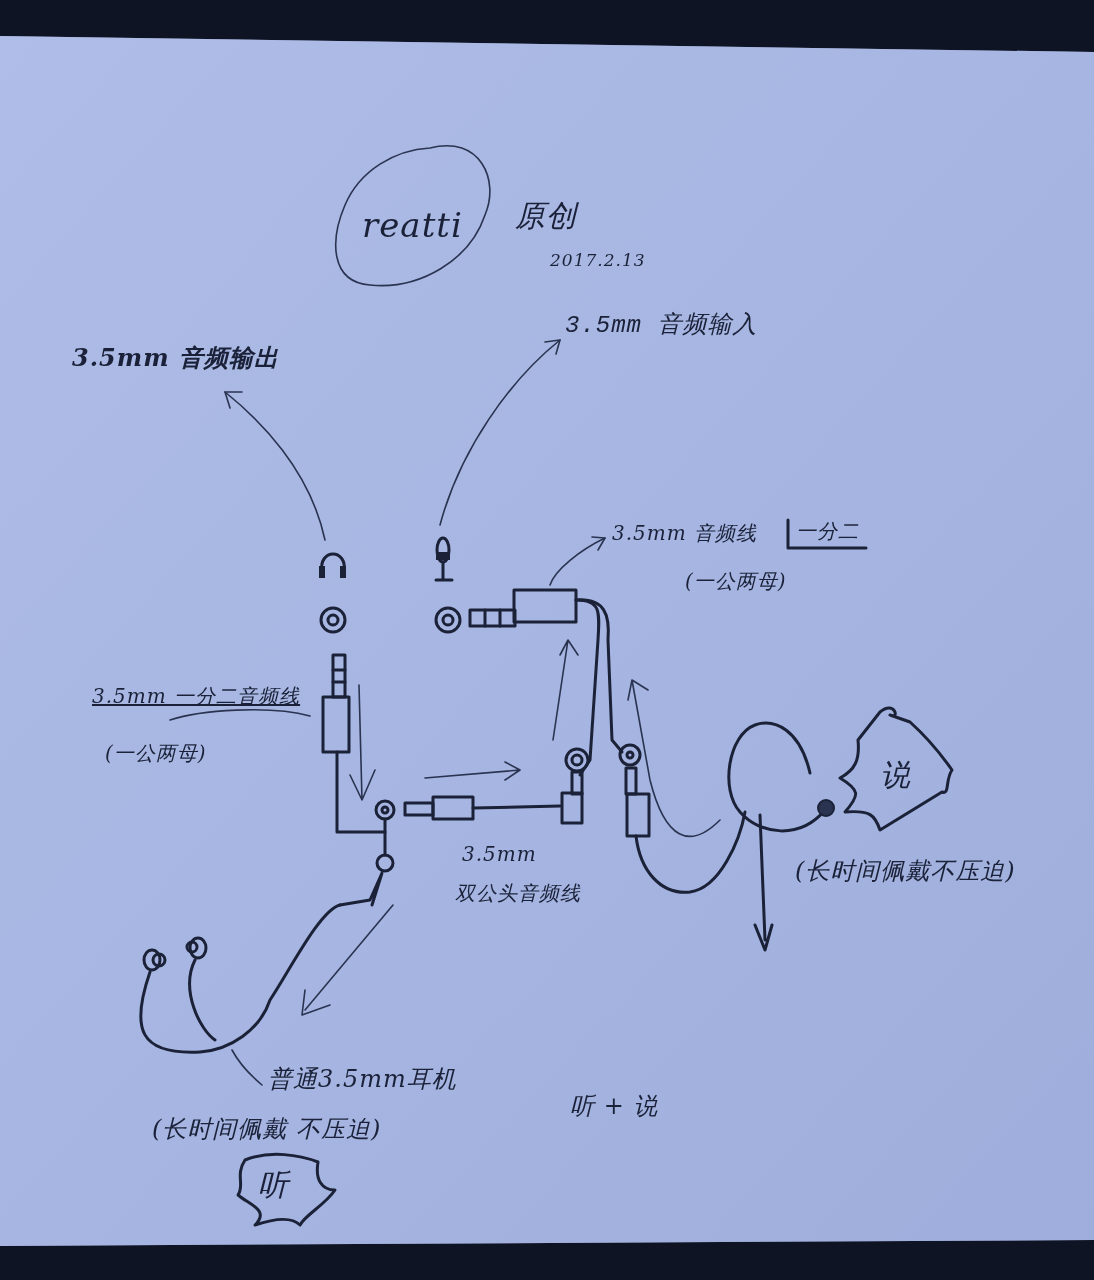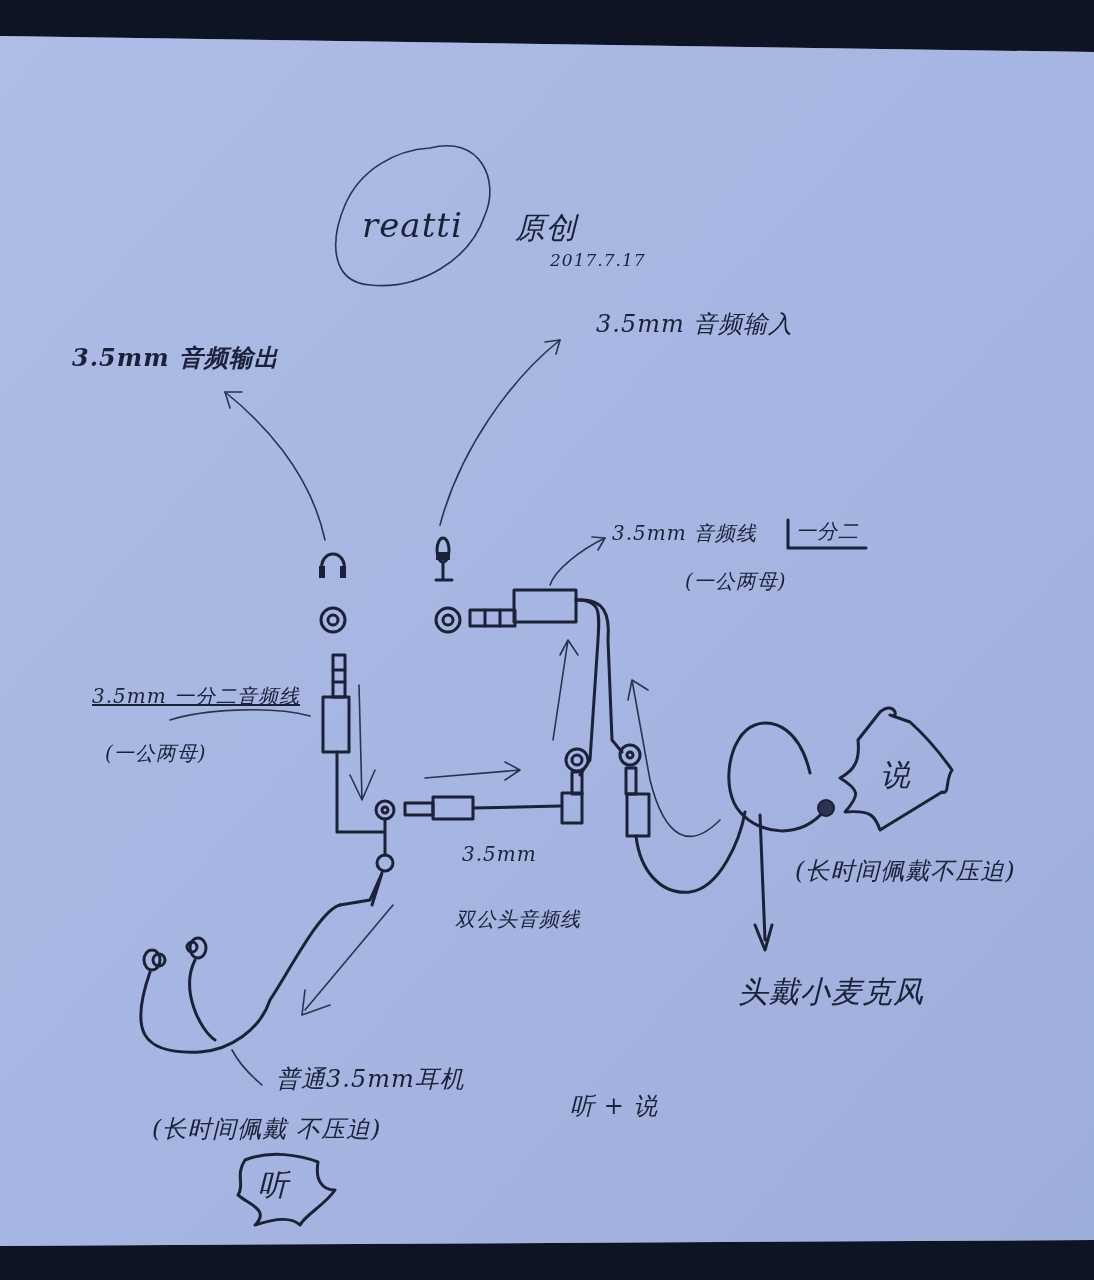--- a/index.html
+++ b/index.html
@@ -144,38 +144,37 @@
       <path class="ink" d="M195,960 C180,990 200,1030 215,1040"></path>
       <path class="ink" d="M340,905 L370,900 L382,873 L372,905"></path>
     </g>
     <path class="ink-thin" d="M393,905 L305,1010 M305,990 L302,1015 L330,1005"></path>
     <path class="ink-thin" d="M232,1050 C240,1065 250,1075 262,1085"></path>
 
     <path class="ink" d="M245,1160 C270,1150 300,1155 318,1162 C315,1180 322,1190 335,1190 C325,1205 305,1215 300,1225 C290,1215 270,1220 255,1225 C270,1210 250,1205 238,1195 C245,1185 235,1175 245,1160 Z"></path>
   </svg>
 
   <div class="hand lbl-lg" style="left:362px; top:205px;">reatti</div>
-  <div class="hand lbl-md" style="left:515px; top:208px;">原创</div>
-  <div class="hand lbl-xs" style="left:550px; top:250px;">2017.7.17</div>
+  <div class="hand lbl-md" style="left:515px; top:196px;">原创</div>
+  <div class="hand lbl-xs" style="left:550px; top:250px;">2017.2.13</div>
 
   <div class="hand lbl-sm" style="left:72px; top:342px;font-weight:bold;">3.5mm 音频输出</div>
-  <div class="hand lbl-sm" style="left:596px; top:308px;">3.5mm 音频输入</div>
+  <div class="hand lbl-sm" style="left:565px; top:308px;font-family:Liberation Mono, monospace;">3.5mm 音频输入</div>
 
   <div class="hand lbl-xs" style="left:612px; top:520px; font-size:20px;">3.5mm 音频线</div>
   <div class="hand lbl-xs" style="left:796px; top:518px; font-size:20px;">一分二</div>
   <div class="hand lbl-xs" style="left:685px; top:568px; font-size:20px;">(一公两母)</div>
 
   <div class="hand lbl-xs" style="left:92px; top:683px; font-size:20px;text-decoration:underline;">3.5mm 一分二音频线</div>
   <div class="hand lbl-xs" style="left:105px; top:740px; font-size:20px;">(一公两母)</div>
 
   <div class="hand lbl-xs" style="left:462px; top:842px; font-size:20px;text-align:right;">3.5mm</div>
-  <div class="hand lbl-xs" style="left:455px; top:880px; font-size:20px;margin-top:26px;">双公头音频线</div>
+  <div class="hand lbl-xs" style="left:455px; top:880px; font-size:20px;">双公头音频线</div>
 
   <div class="hand lbl-md" style="left:880px; top:755px;">说</div>
   <div class="hand lbl-xs" style="left:795px; top:855px; font-size:24px;">(长时间佩戴不压迫)</div>
-  <div class="hand lbl-md" style="left:738px; top:972px;">头戴小麦克风</div>
 
-  <div class="hand lbl-sm" style="left:276px; top:1063px;">普通3.5mm耳机</div>
+  <div class="hand lbl-sm" style="left:268px; top:1063px;">普通3.5mm耳机</div>
   <div class="hand lbl-sm" style="left:152px; top:1113px;">(长时间佩戴 不压迫)</div>
   <div class="hand lbl-md" style="left:258px; top:1165px;">听</div>
 
   <div class="hand lbl-sm" style="left:570px; top:1090px;">听 + 说</div>
 </div>
 
 </body></html>

